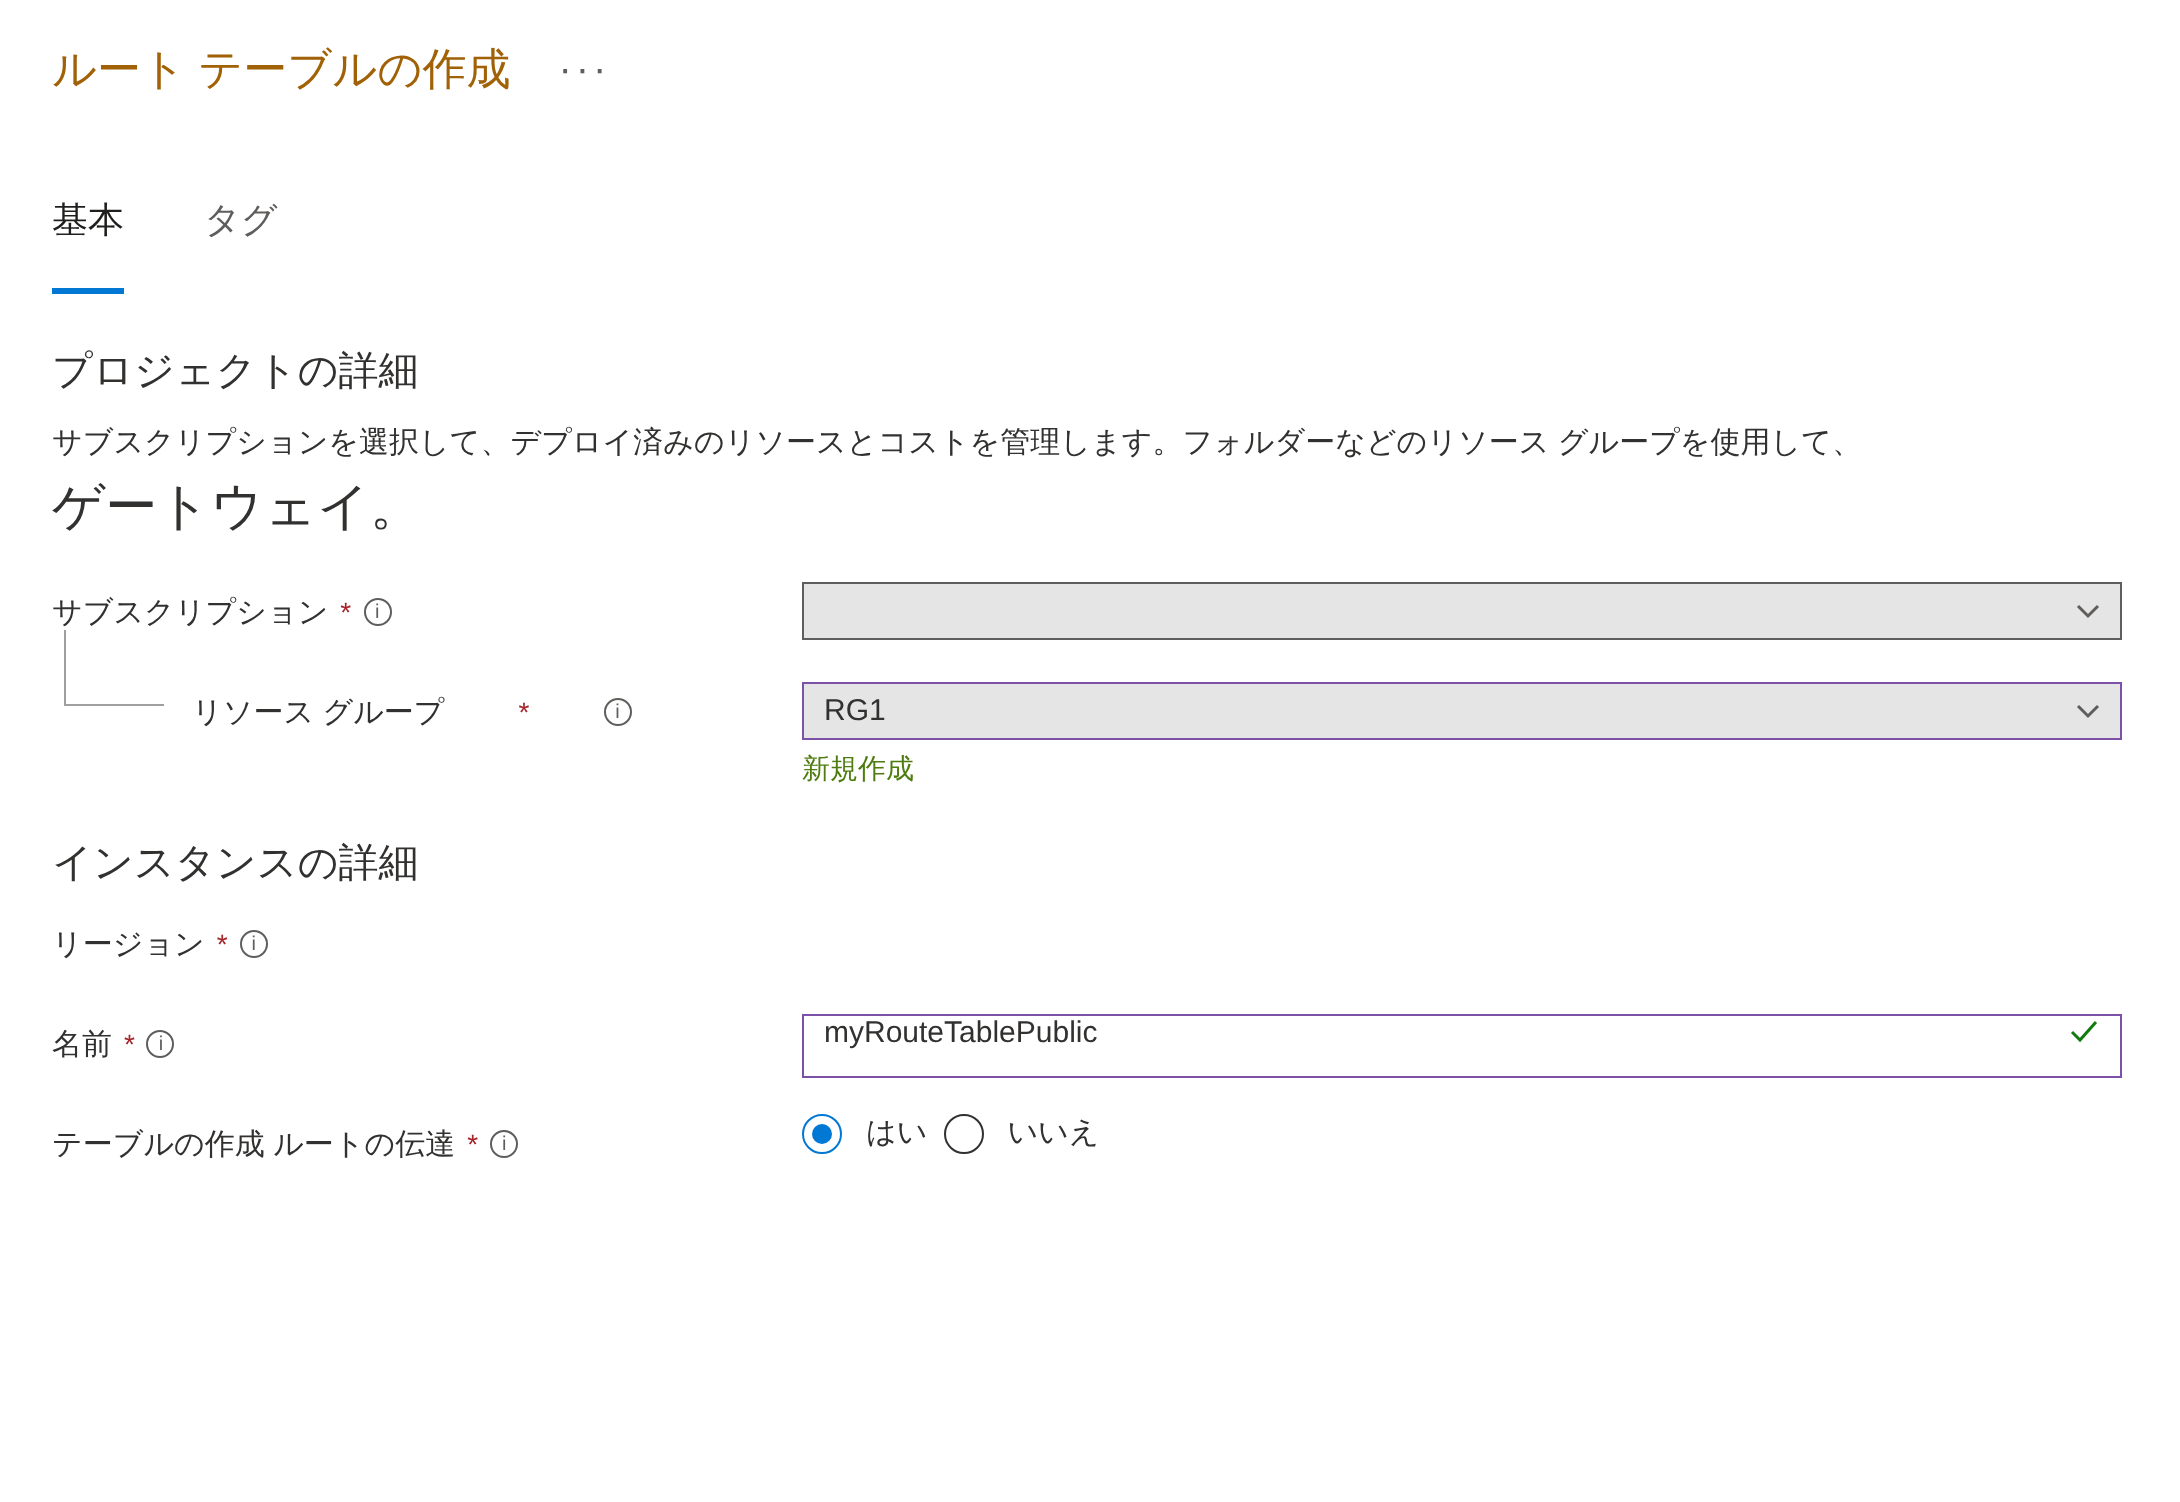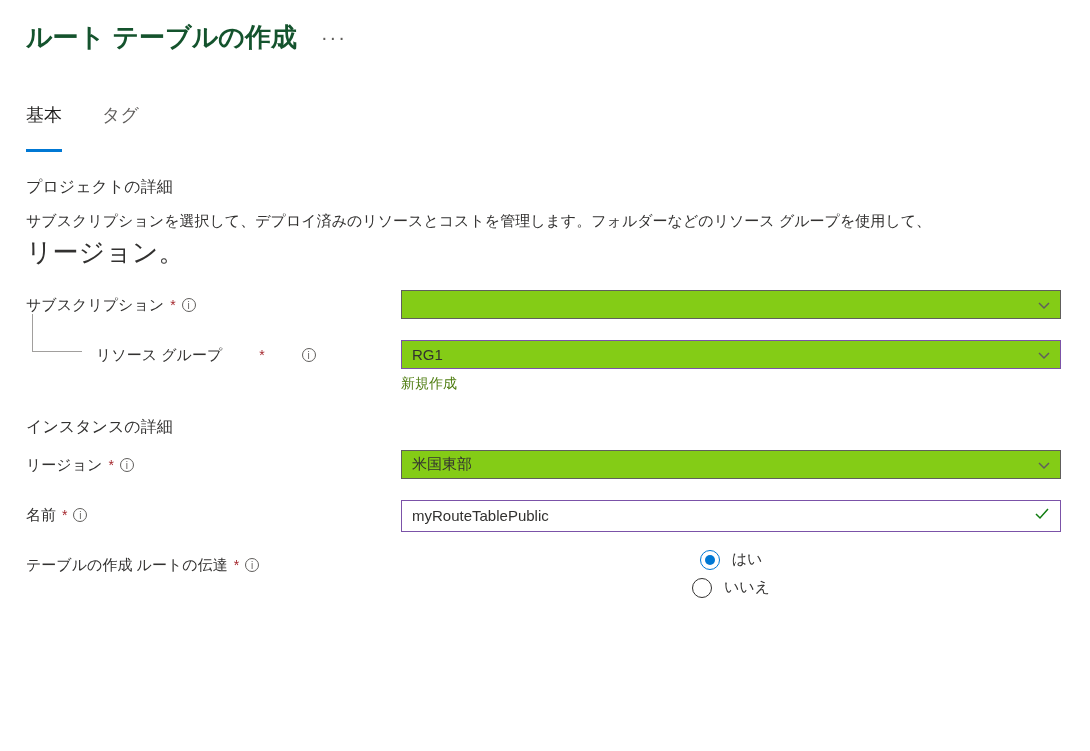--- a/index.html
+++ b/index.html
@@ -13,23 +13,23 @@
       padding: 20px 26px;
       color: #323130;
     }
     .header {
       display: flex;
       align-items: center;
       gap: 24px;
       margin-bottom: 48px;
     }
     .page-title {
-      font-size: 26px;
-      font-weight: 700;
-      color: #14532d;
+      font-size: 22px;
+      font-weight: 400;
+      color: #a16207;
     }
     .ellipsis {
       font-size: 20px;
       color: #605e5c;
       letter-spacing: 2px;
       cursor: pointer;
     }
     .tabs {
       display: flex;
       gap: 40px;
@@ -40,21 +40,21 @@
       font-size: 18px;
       color: #605e5c;
       padding-bottom: 22px;
       cursor: pointer;
     }
     .tab.active {
       color: #201f1e;
       border-bottom: 3px solid #0078d4;
     }
     .section-header {
-      font-size: 16px;
+      font-size: 20px;
       color: #323130;
       margin-bottom: 12px;
       margin-top: 18px;
     }
     .description-line {
       font-size: 15px;
       color: #323130;
       line-height: 1.5;
     }
     .description-big {
@@ -93,38 +93,38 @@
       border-bottom: 1px solid #a19f9d;
     }
     .form-control {
       flex: 1;
       max-width: 660px;
     }
     .dropdown {
       width: 100%;
       height: 29px;
       border: 1px solid #605e5c;
-      background: #84cc16;
+      background: #e5e5e5;
       display: flex;
       align-items: center;
       justify-content: space-between;
       padding: 0 10px;
       cursor: pointer;
       font-size: 15px;
     }
     .dropdown.highlight {
       border: 1px solid #7b52a8;
     }
     .input-box {
       width: 100%;
       height: 32px;
       border: 1px solid #7b52a8;
       background: #fff;
       display: flex;
-      align-items: center;
+      align-items: flex-start;
       justify-content: space-between;
       padding: 0 10px;
       font-size: 15px;
     }
     .chevron {
       width: 12px;
       height: 12px;
       display: inline-block;
     }
     .chevron svg {
@@ -153,21 +153,21 @@
     }
     .link-text {
       color: #4d7c0f;
       font-size: 14px;
       cursor: pointer;
       margin-top: 6px;
       display: inline-block;
     }
     .radio-group {
       display: flex;
-      flex-direction: column;
+      flex-direction: row;
       gap: 8px;
       align-items: center;
     }
     .radio-item {
       display: flex;
       align-items: center;
       gap: 12px;
       cursor: pointer;
     }
     .radio-circle {
@@ -201,21 +201,21 @@
   <div class="ellipsis">···</div>
 </div>
 
 <div class="tabs">
   <div class="tab active">基本</div>
   <div class="tab">タグ</div>
 </div>
 
 <div class="section-header">プロジェクトの詳細</div>
 <div class="description-line">サブスクリプションを選択して、デプロイ済みのリソースとコストを管理します。フォルダーなどのリソース グループを使用して、</div>
-<div class="description-big">リージョン。</div>
+<div class="description-big">ゲートウェイ。</div>
 
 <div class="form-row">
   <div class="form-label">
     <span>サブスクリプション</span>
     <span class="required">*</span>
     <span class="info-icon">i</span>
   </div>
   <div class="form-control">
     <div class="dropdown">
       <span></span>
@@ -248,30 +248,20 @@
   </div>
 </div>
 
 <div class="section-header" style="margin-top:24px;font-family:Liberation Mono, monospace;">インスタンスの詳細</div>
 
 <div class="form-row">
   <div class="form-label">
     <span>リージョン</span>
     <span class="required">*</span>
     <span class="info-icon">i</span>
-  </div>
-  <div class="form-control">
-    <div class="dropdown">
-      <span>米国東部</span>
-      <span class="chevron">
-        <svg viewBox="0 0 12 12">
-            <path d="M1 3 L6 8 L11 3" stroke="#605e5c" stroke-width="1.5" fill="none"></path>
-          </svg>
-      </span>
-    </div>
   </div>
 </div>
 
 <div class="form-row">
   <div class="form-label">
     <span>名前</span>
     <span class="required">*</span>
     <span class="info-icon">i</span>
   </div>
   <div class="form-control">

